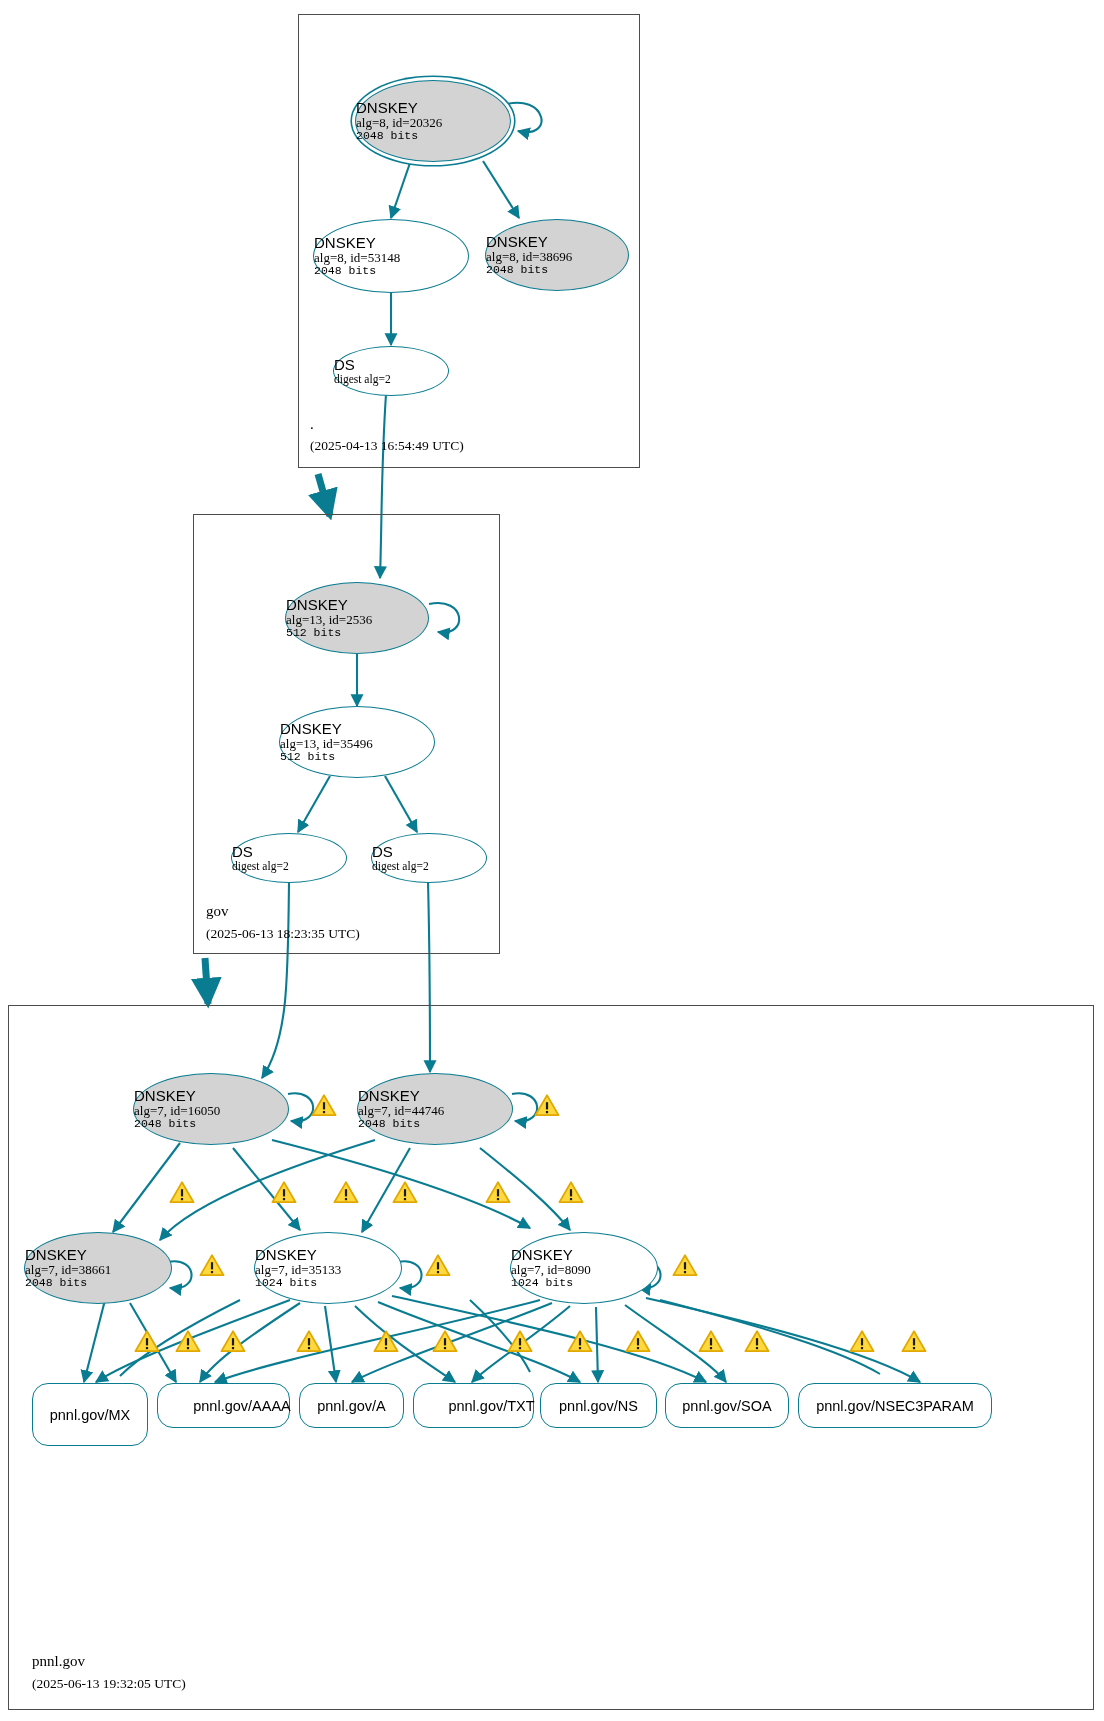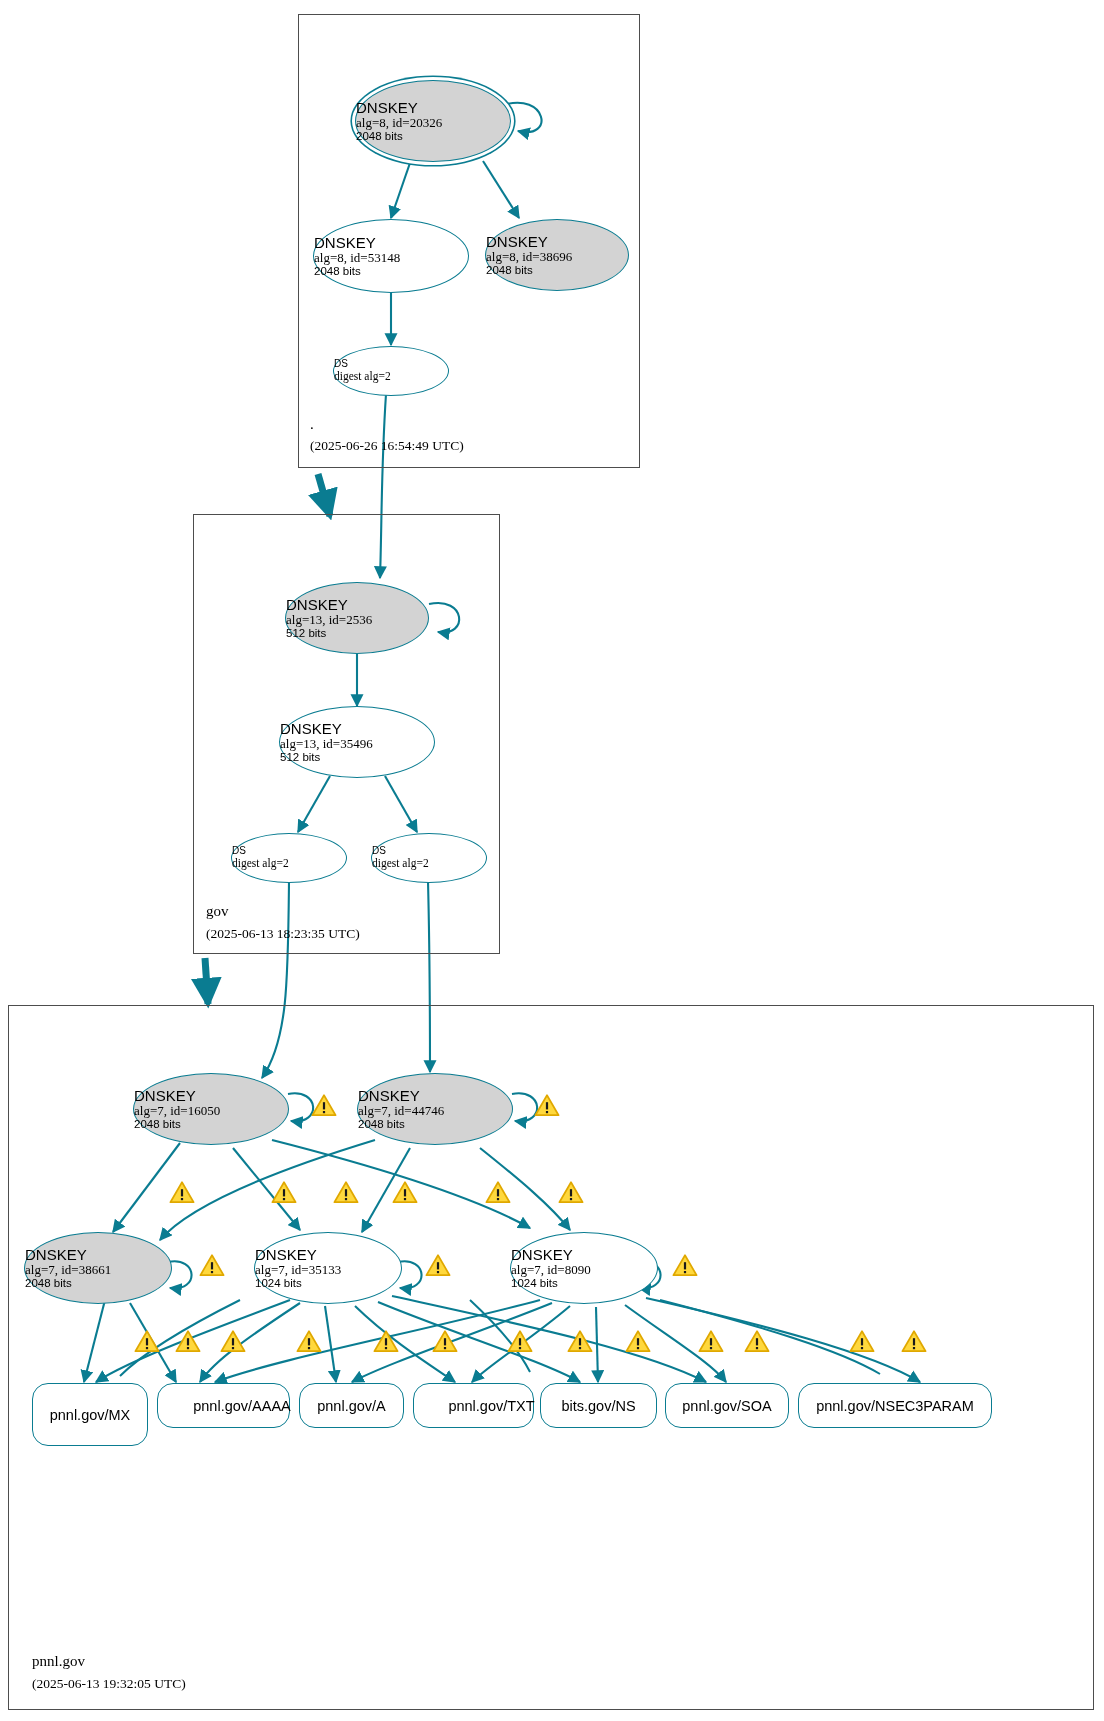--- a/index.html
+++ b/index.html
@@ -16,22 +16,22 @@
   #edges{position:absolute;left:0;top:0;width:1104px;height:1721px;pointer-events:none;}
 
   
   .node{position:absolute;box-sizing:border-box;border:1.6px solid #0a7c91;border-radius:50%;
         display:flex;flex-direction:column;align-items:flex-start;justify-content:center;
         text-align:center;background:#ffffff;line-height:1.08;}
   .node.gray{background:#d3d3d3;}
   .node.sep{box-shadow:0 0 0 3px #ffffff, 0 0 0 4.6px #0a7c91;}
   .node .t1{font-family:"Liberation Sans",sans-serif;font-size:15px;color:#000;letter-spacing:0px;}
   .node .t2{font-family:"Liberation Serif",serif;font-size:13px;color:#000;}
-  .node .t3{font-family:Liberation Sans, sans-serif;font-size:11.5px;color:#000;}
-  .node.ds .t1{font-size:10px;}
+  .node .t3{font-family:Liberation Mono, monospace;font-size:11.5px;color:#000;}
+  .node.ds .t1{font-size:15px;}
   .node.ds .t2{font-size:11.5px;}
 
   
   .rrset{position:absolute;box-sizing:border-box;border:1.8px solid #0a7c91;border-radius:16px;
          background:#fff;display:flex;align-items:center;justify-content:center;
          font-family:"Liberation Sans",sans-serif;font-size:14.5px;color:#000;white-space:nowrap;}
 
   
   .warn{position:absolute;width:26px;height:24px;}
 </style>
@@ -130,21 +130,21 @@
 
     <g fill="none" stroke="#0a7c91" stroke-width="2.0">
       <path d="M240,1300 C180,1330 140,1356 120,1376"></path>
       <path d="M470,1300 C500,1328 520,1352 530,1372"></path>
       <path d="M660,1300 C760,1326 840,1350 880,1374"></path>
     </g>
   </svg>
 
   <div class="zone-box" style="left:298px;top:14px;width:342px;height:454px;"></div>
   <div class="zone-label" style="left:310px;top:416px;">.</div>
-  <div class="zone-time" style="left:310px;top:438px;">(2025-06-26 16:54:49 UTC)</div>
+  <div class="zone-time" style="left:310px;top:438px;">(2025-04-13 16:54:49 UTC)</div>
 
   <div class="node gray sep" style="left:355px;top:80px;width:156px;height:82px;">
     <span class="t1">DNSKEY</span>
     <span class="t2">alg=8, id=20326</span>
     <span class="t3">2048 bits</span>
   </div>
 
   <div class="node" style="left:313px;top:219px;width:156px;height:74px;">
     <span class="t1">DNSKEY</span>
     <span class="t2">alg=8, id=53148</span>
@@ -219,21 +219,21 @@
   <div class="node" style="left:510px;top:1232px;width:148px;height:72px;">
     <span class="t1">DNSKEY</span>
     <span class="t2">alg=7, id=8090</span>
     <span class="t3">1024 bits</span>
   </div>
 
   <div class="rrset" style="left:32px;top:1383px;width:116px;height:63px;">pnnl.gov/MX</div>
   <div class="rrset" style="left:157px;top:1383px;width:133px;height:45px;padding-left:37px;">pnnl.gov/AAAA</div>
   <div class="rrset" style="left:299px;top:1383px;width:105px;height:45px;">pnnl.gov/A</div>
   <div class="rrset" style="left:413px;top:1383px;width:121px;height:45px;padding-left:36px;">pnnl.gov/TXT</div>
-  <div class="rrset" style="left:540px;top:1383px;width:117px;height:45px;">bits.gov/NS</div>
+  <div class="rrset" style="left:540px;top:1383px;width:117px;height:45px;">pnnl.gov/NS</div>
   <div class="rrset" style="left:665px;top:1383px;width:124px;height:45px;">pnnl.gov/SOA</div>
   <div class="rrset" style="left:798px;top:1383px;width:194px;height:45px;">pnnl.gov/NSEC3PARAM</div>
 
   <div id="warnings">
       <div class="warn" style="left: 311px; top: 1093px;"><svg viewBox="0 0 26 24" width="26" height="24">
           <path d="M13 2.2 L24.6 22.2 L1.4 22.2 Z" fill="#ffd83d" stroke="#e0a800" stroke-width="1.7" stroke-linejoin="round"></path>
           <rect x="11.9" y="9.2" width="2.2" height="7.2" fill="#1a1a1a"></rect>
           <rect x="11.9" y="18.0" width="2.2" height="2.2" fill="#1a1a1a"></rect>
         </svg></div>
       <div class="warn" style="left: 534px; top: 1093px;"><svg viewBox="0 0 26 24" width="26" height="24">

